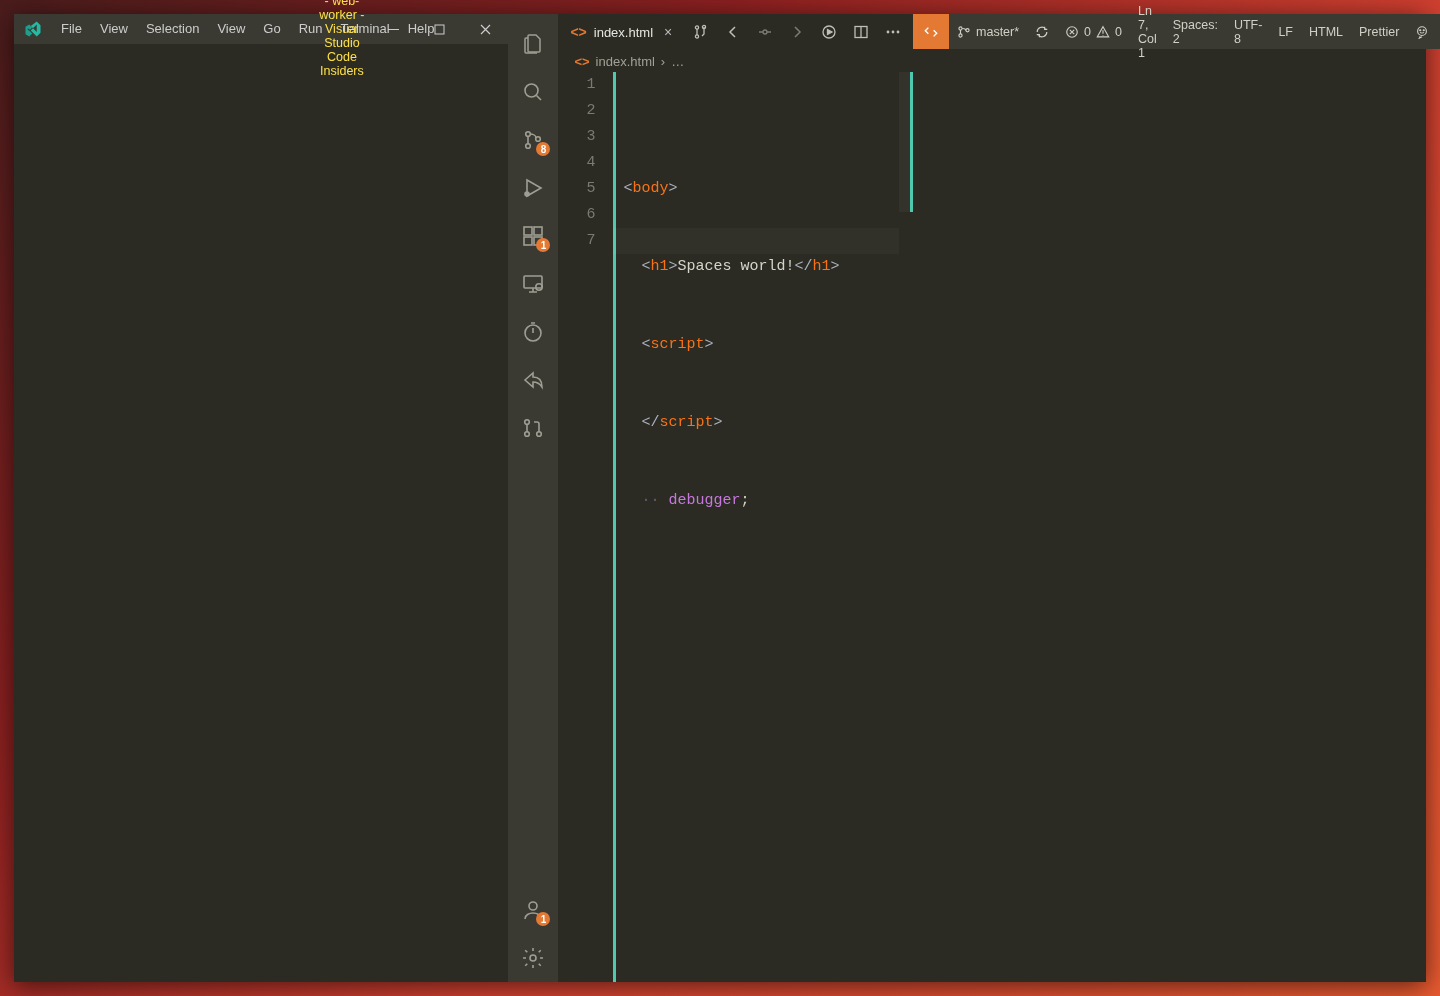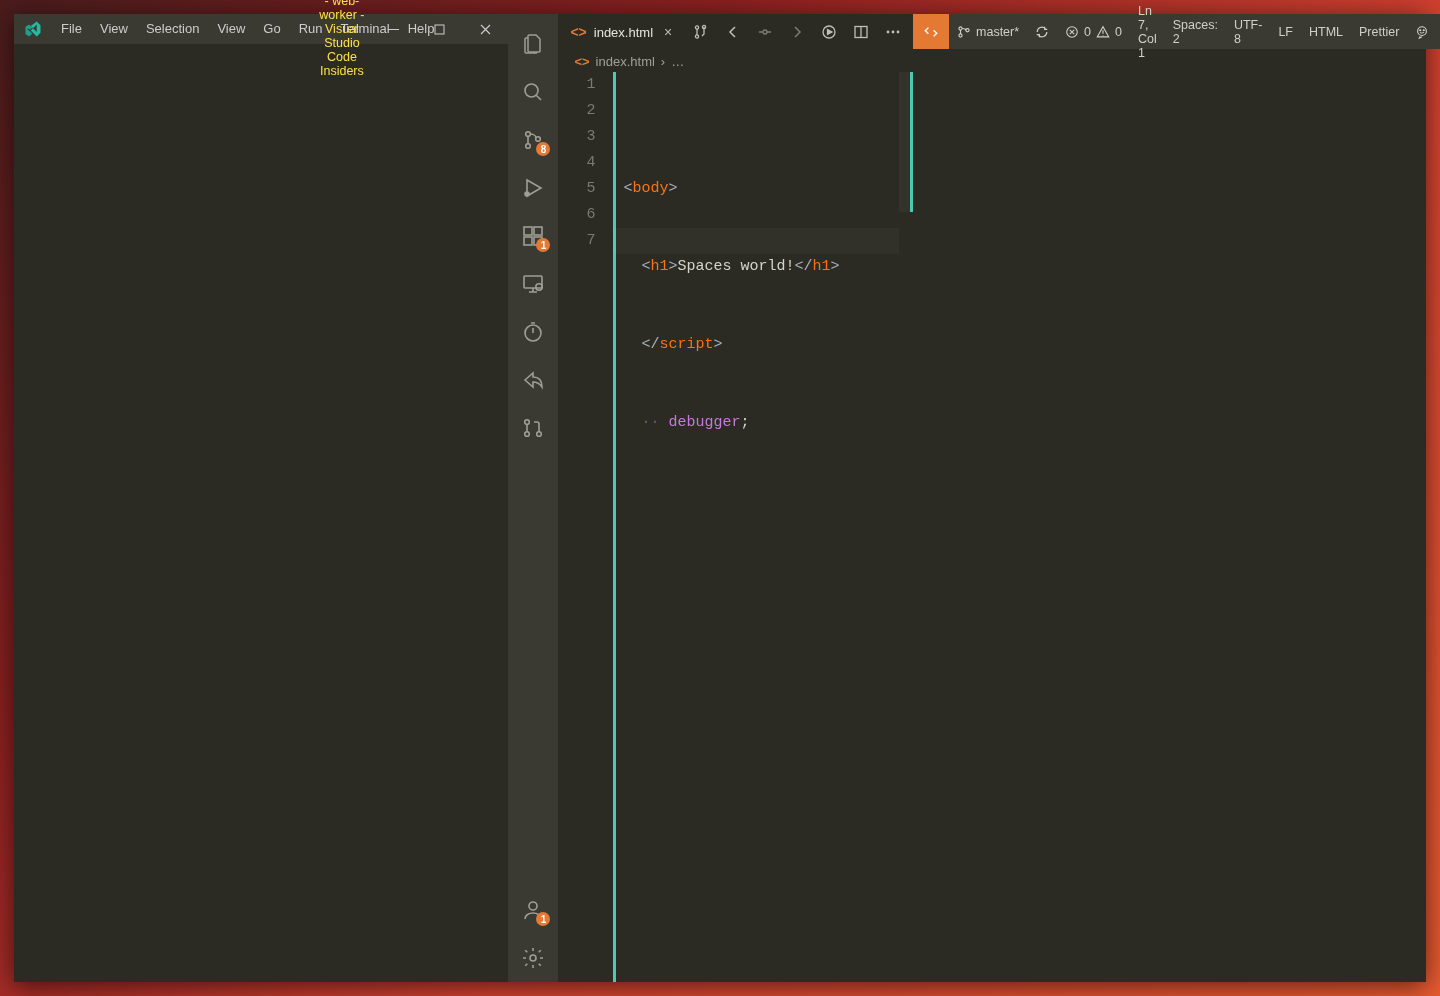--- a/index.html
+++ b/index.html
@@ -442,20 +442,21 @@
           <div>4</div>
           <div>5</div>
           <div>6</div>
           <div>7</div>
         </div>
         <div class="code-col">
           <div class="line-highlight"></div>
           <div class="ruler"></div>
           <div class="code-line"><span class="tok-bracket">&lt;</span><span class="tok-tag">body</span><span class="tok-bracket">&gt;</span></div>
           <div class="code-line">  <span class="tok-bracket">&lt;</span><span class="tok-tag">h1</span><span class="tok-bracket">&gt;</span><span class="tok-text">Spaces world!</span><span class="tok-bracket">&lt;/</span><span class="tok-tag">h1</span><span class="tok-bracket">&gt;</span></div>
+          <div class="code-line">  <span class="tok-bracket">&lt;</span><span class="tok-tag">script</span><span class="tok-bracket">&gt;</span></div>
           <div class="code-line">  <span class="tok-bracket">&lt;/</span><span class="tok-tag">script</span><span class="tok-bracket">&gt;</span></div>
           <div class="code-line">  <span class="tok-dir">·· </span><span class="tok-key">debugger</span><span class="tok-punc">;</span></div>
           <div class="code-line"></div>
           <div class="cursor-mark">
             <svg width="14" height="20" viewBox="0 0 14 20">
                 <path d="M3 1h3M8 1h3M7 1v18M3 19h3M8 19h3" stroke="#aaa" stroke-width="1.2" fill="none"></path>
               </svg>
           </div>
         </div>
         <div class="minimap">

